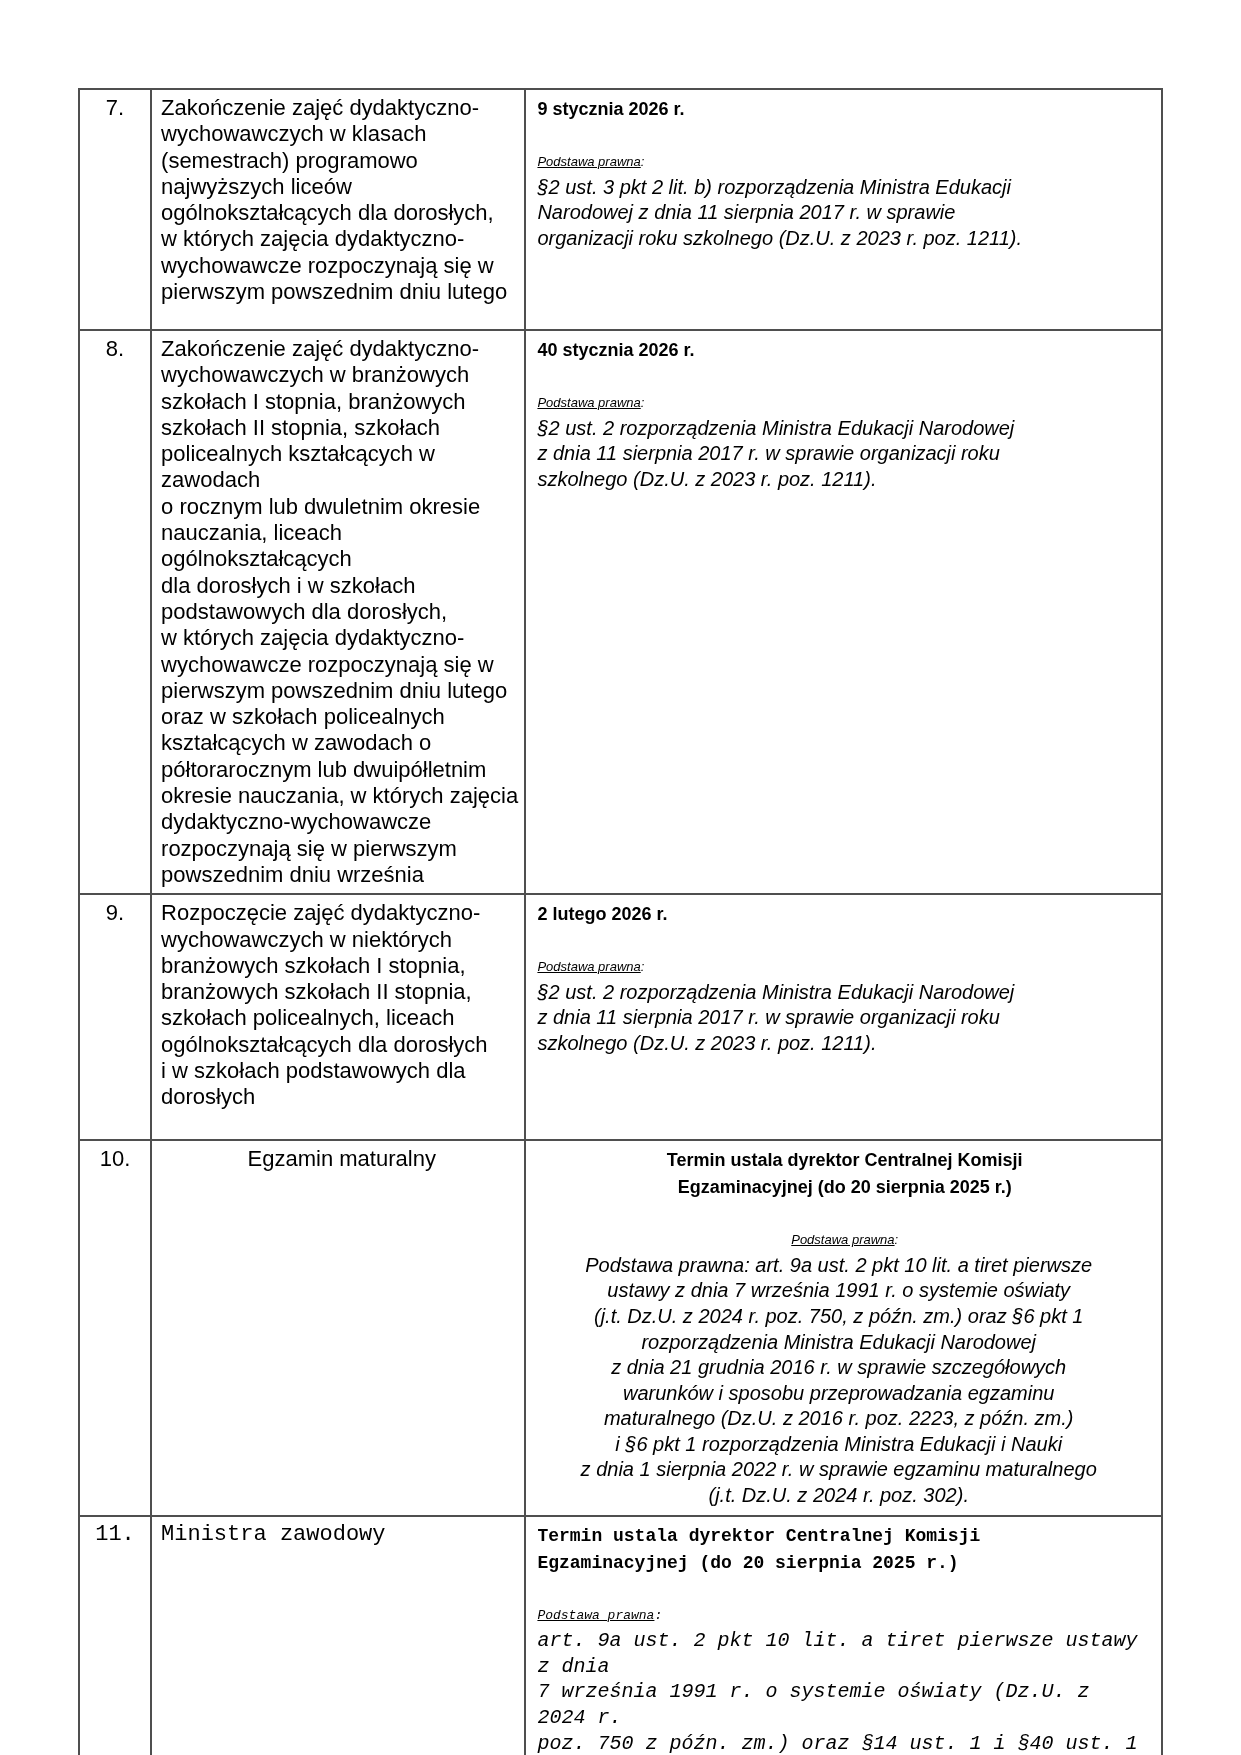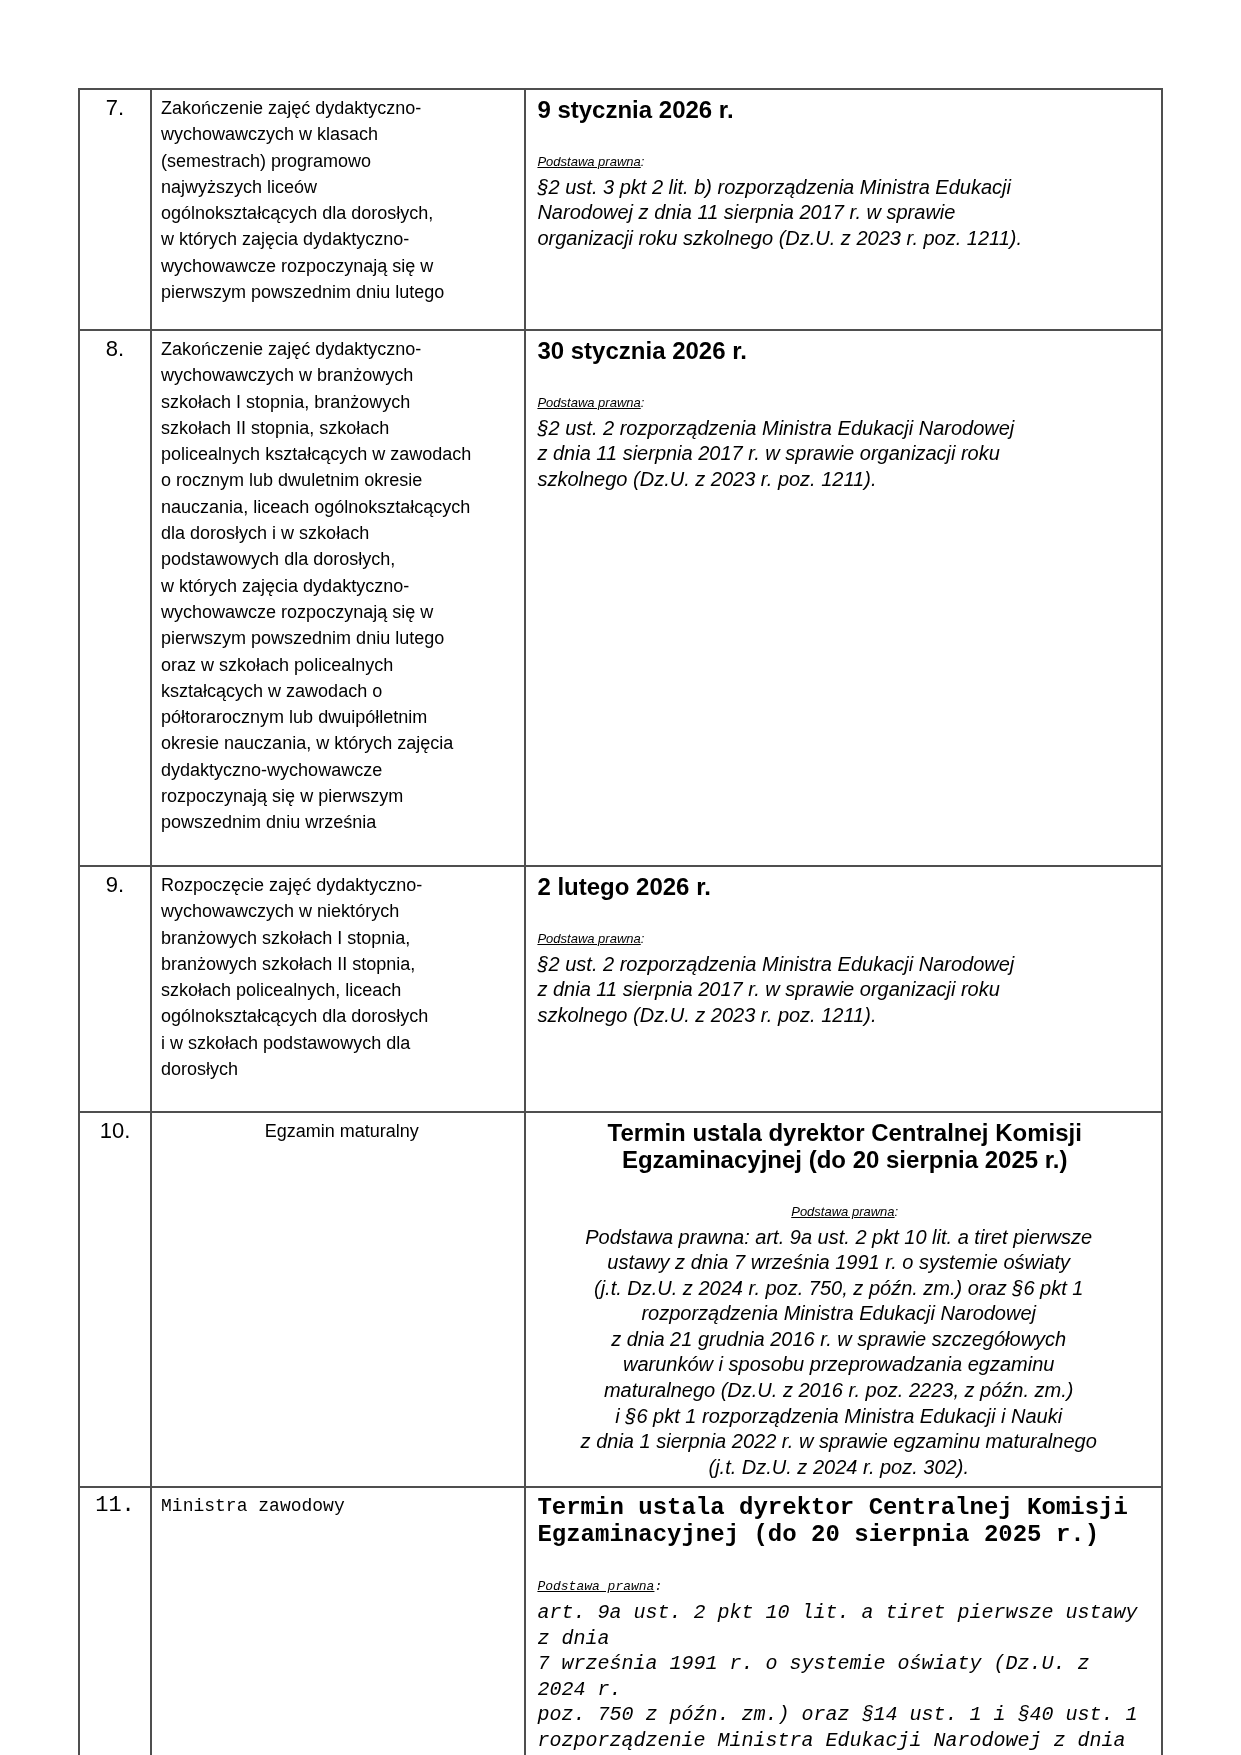--- a/index.html
+++ b/index.html
@@ -36,28 +36,28 @@
   tr.row-9  td { height: 234px; }
   tr.row-10 td { height: 356px; text-align: center; }
   tr.row-11 td { height: 197px; font-family: Liberation Mono, monospace; }
 
   .num {
     text-align: center;
     font-size: 22px;
     padding-top: 5px;
   }
   .desc {
-    font-size: 18px;
+    font-size: 22px;
     line-height: 26.3px;
     padding: 5px 2px 5px 9px;
     white-space: pre-line;
   }
   .date {
     font-weight: bold;
-    font-size: 24px;
+    font-size: 18px;
     line-height: 27px;
     padding: 5px 8px 0 10px;
     white-space: pre-line;
   }
   .legal-label {
     font-style: italic;
     font-size: 13px;
     line-height: 25.5px;
     padding: 26px 8px 0 10px;
   }
@@ -111,21 +111,21 @@
 wychowawcze rozpoczynają się w
 pierwszym powszednim dniu lutego
 oraz w szkołach policealnych
 kształcących w zawodach o
 półtorarocznym lub dwuipółletnim
 okresie nauczania, w których zajęcia
 dydaktyczno-wychowawcze
 rozpoczynają się w pierwszym
 powszednim dniu września</td>
         <td class="col-date">
-          <div class="date">30 stycznia 2026 r.</div>
+          <div class="date">40 stycznia 2026 r.</div>
           <div class="legal-label"><span class="u">Podstawa prawna</span><span>:</span></div>
           <div class="legal">§2 ust. 2 rozporządzenia Ministra Edukacji Narodowej
 z dnia 11 sierpnia 2017 r. w sprawie organizacji roku
 szkolnego (Dz.U. z 2023 r. poz. 1211).</div>
         </td>
       </tr>
 
       <tr class="row-9">
         <td class="col-num num">9.</td>
         <td class="col-desc desc">Rozpoczęcie zajęć dydaktyczno-

